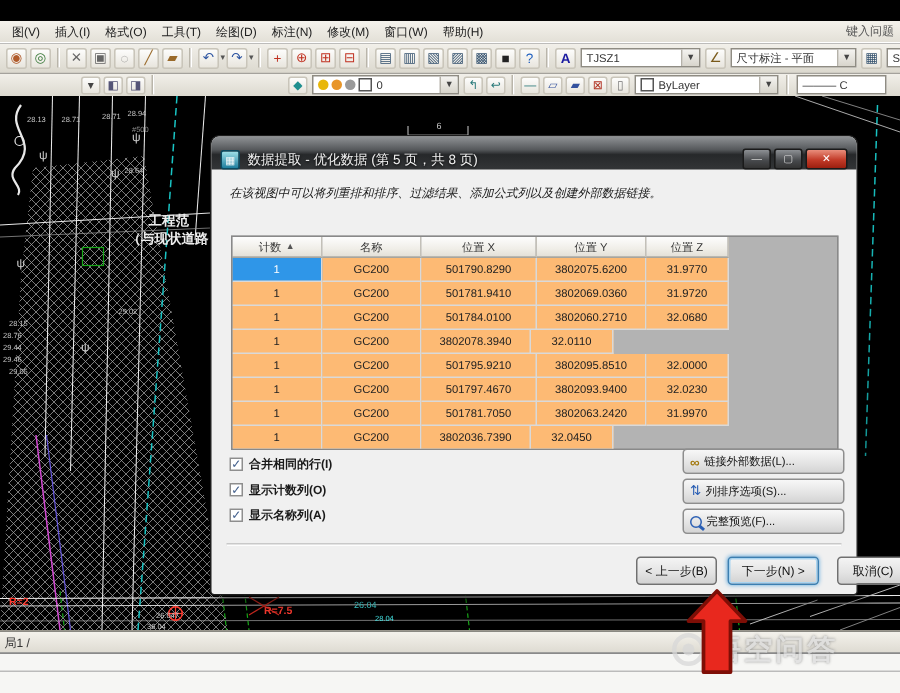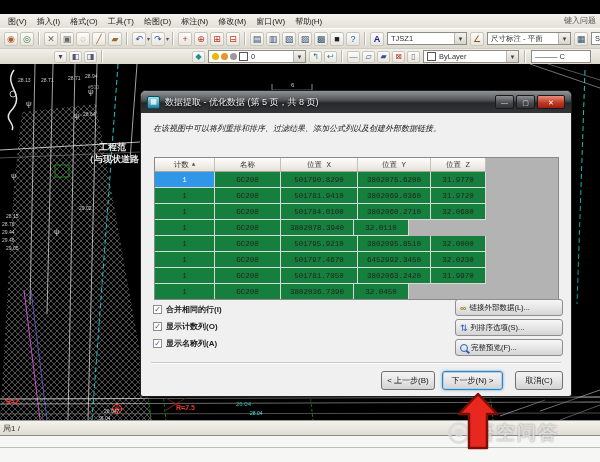--- a/index.html
+++ b/index.html
@@ -43,39 +43,39 @@
     font-size:8px;color:#333;line-height:15px;padding-left:3px;box-sizing:border-box;}
   #cmdarea{position:absolute;left:0;top:435px;width:600px;height:27px;background:#f6f6f4;
     border-top:1px solid #8a8a8a;box-sizing:border-box;}
   #cmdline{position:absolute;left:0;top:447px;width:600px;height:1px;background:#bbb;}
   
   #dialog{position:absolute;left:140px;top:90px;width:432px;height:307px;
     background:#f0f0f0;border:1px solid #1d1d1d;border-radius:6px 6px 3px 3px;
     box-shadow:4px 5px 10px rgba(0,0,0,.6);box-sizing:border-box;z-index:10;}
   #dlg-title{position:absolute;left:0;top:0;right:0;height:22px;border-radius:5px 5px 0 0;
     background:linear-gradient(#909396 0%,#55585b 40%,#26282a 55%,#333537 100%);
-    display:flex;align-items:center;padding:0 6px;box-sizing:border-box;}
+    display:flex;align-items:flex-end;padding:0 6px;box-sizing:border-box;}
   #dlg-icon{width:11px;height:11px;border-radius:2px;margin-right:5px;
     background:linear-gradient(#9fe0e8,#1f7f9f);border:1px solid #0c4a60;
     display:flex;align-items:center;justify-content:center;color:#fff;font-size:7px;}
   #dlg-title-text{color:#f2f2f2;font-size:9px;text-shadow:0 1px 2px #000;flex:1;
     white-space:nowrap;overflow:hidden;}
   .winbtn{width:17px;height:12px;border-radius:2px;border:1px solid #1a1a1a;margin-left:2px;
     background:linear-gradient(#8d9094,#46484b 60%,#333);color:#ddd;font-size:7px;
     display:flex;align-items:center;justify-content:center;line-height:1;}
   .winbtn.close{width:26px;background:linear-gradient(#e98e7c,#c23b28 55%,#9c1f10);color:#fff;}
   #dlg-intro{position:absolute;left:12px;top:32px;width:405px;font-size:8px;color:#1a1a1a;font-style:italic;}
   
   #dtable{position:absolute;left:13px;top:66px;width:405px;height:143px;
-    border:1px solid #898989;background:#b3b3b3;box-sizing:border-box;overflow:hidden;font-family:Liberation Mono, monospace;}
+    border:1px solid #898989;background:#b3b3b3;box-sizing:border-box;overflow:hidden;}
   .trow{display:flex;height:16px;}
   .trow.head{height:14px;}
   .td,.th{box-sizing:border-box;border-right:1px solid #d9d9d9;border-bottom:1px solid #d9d9d9;
     font-size:7.5px;color:#222;display:flex;align-items:center;justify-content:center;
-    background:#15803d;overflow:hidden;white-space:nowrap;flex:0 0 auto;}
+    background:#fdba74;overflow:hidden;white-space:nowrap;flex:0 0 auto;}
   .th{background:linear-gradient(#fdfdfd,#f0eee8 60%,#e3e0d8);border-right:1px solid #c3c0b8;
     border-bottom:1px solid #a8a59d;color:#333;}
   .c0{width:60px;} .c1{width:66px;} .c2{width:77px;} .c3{width:73px;} .c4{width:55px;}
   .td.sel{background:#2f96e8;color:#fff;}
   .sortmark{font-size:6px;margin-left:3px;color:#555;}
   
   #cbgroup{position:absolute;left:12px;top:210px;}
   .cbrow{display:flex;align-items:center;height:17px;}
   .cbbox{width:9px;height:9px;border:1px solid #8e8e8e;background:#fff;margin-right:4px;
     display:flex;align-items:center;justify-content:center;font-size:8px;color:#44618e;
@@ -90,21 +90,21 @@
   .ic-link{color:#a3790f;font-size:9px;font-weight:bold;}
   .ic-sort{color:#2b5fb4;font-size:9px;}
   .ic-mag{width:6px;height:6px;border:1.5px solid #2b5fb4;border-radius:50%;position:relative;}
   .ic-mag::after{content:'';position:absolute;width:4px;height:1.5px;background:#2b5fb4;
     right:-3px;bottom:-2px;transform:rotate(40deg);}
   
   #dlg-sep{position:absolute;left:10px;right:10px;top:271px;height:1px;background:#c9c9c9;
     border-bottom:1px solid #fdfdfd;}
   .navbtn{position:absolute;top:280px;height:19px;border:1px solid #707070;border-radius:3px;
     background:linear-gradient(#f4f4f4,#e4e4e4 55%,#d2d2d2);font-size:8px;color:#111;
-    display:flex;align-items:center;justify-content:center;box-sizing:border-box;}
+    display:flex;align-items:center;justify-content:center;box-sizing:border-box;margin-left:43px;}
   #btn-back{left:240px;width:54px;}
   #btn-next{left:301px;width:61px;border:1px solid #3c7fb1;
     box-shadow:0 0 0 1px #a9d4f0 inset,0 0 3px #5ea8dd;}
   #btn-cancel{left:374px;width:48px;}
   
   #arrow{position:absolute;left:455px;top:392px;z-index:40;}
   #watermark{position:absolute;left:448px;top:420px;z-index:30;display:flex;align-items:center;
     gap:5px;opacity:.75;}
   #wm-logo{width:22px;height:22px;border:3px solid #d8d8d8;border-radius:50%;box-sizing:border-box;
     position:relative;}
@@ -361,21 +361,21 @@
           <div class="td c0">1</div>
           <div class="td c1">GC200</div>
           <div class="td c2">501795.9210</div>
           <div class="td c3">3802095.8510</div>
           <div class="td c4">32.0000</div>
         </div>
         <div class="trow">
           <div class="td c0">1</div>
           <div class="td c1">GC200</div>
           <div class="td c2">501797.4670</div>
-          <div class="td c3">6452992.3450</div>
+          <div class="td c3">3802093.9400</div>
           <div class="td c4">32.0230</div>
         </div>
         <div class="trow">
           <div class="td c0">1</div>
           <div class="td c1">GC200</div>
           <div class="td c2">501781.7050</div>
           <div class="td c3">3802063.2420</div>
           <div class="td c4">31.9970</div>
         </div>
         <div class="trow">

